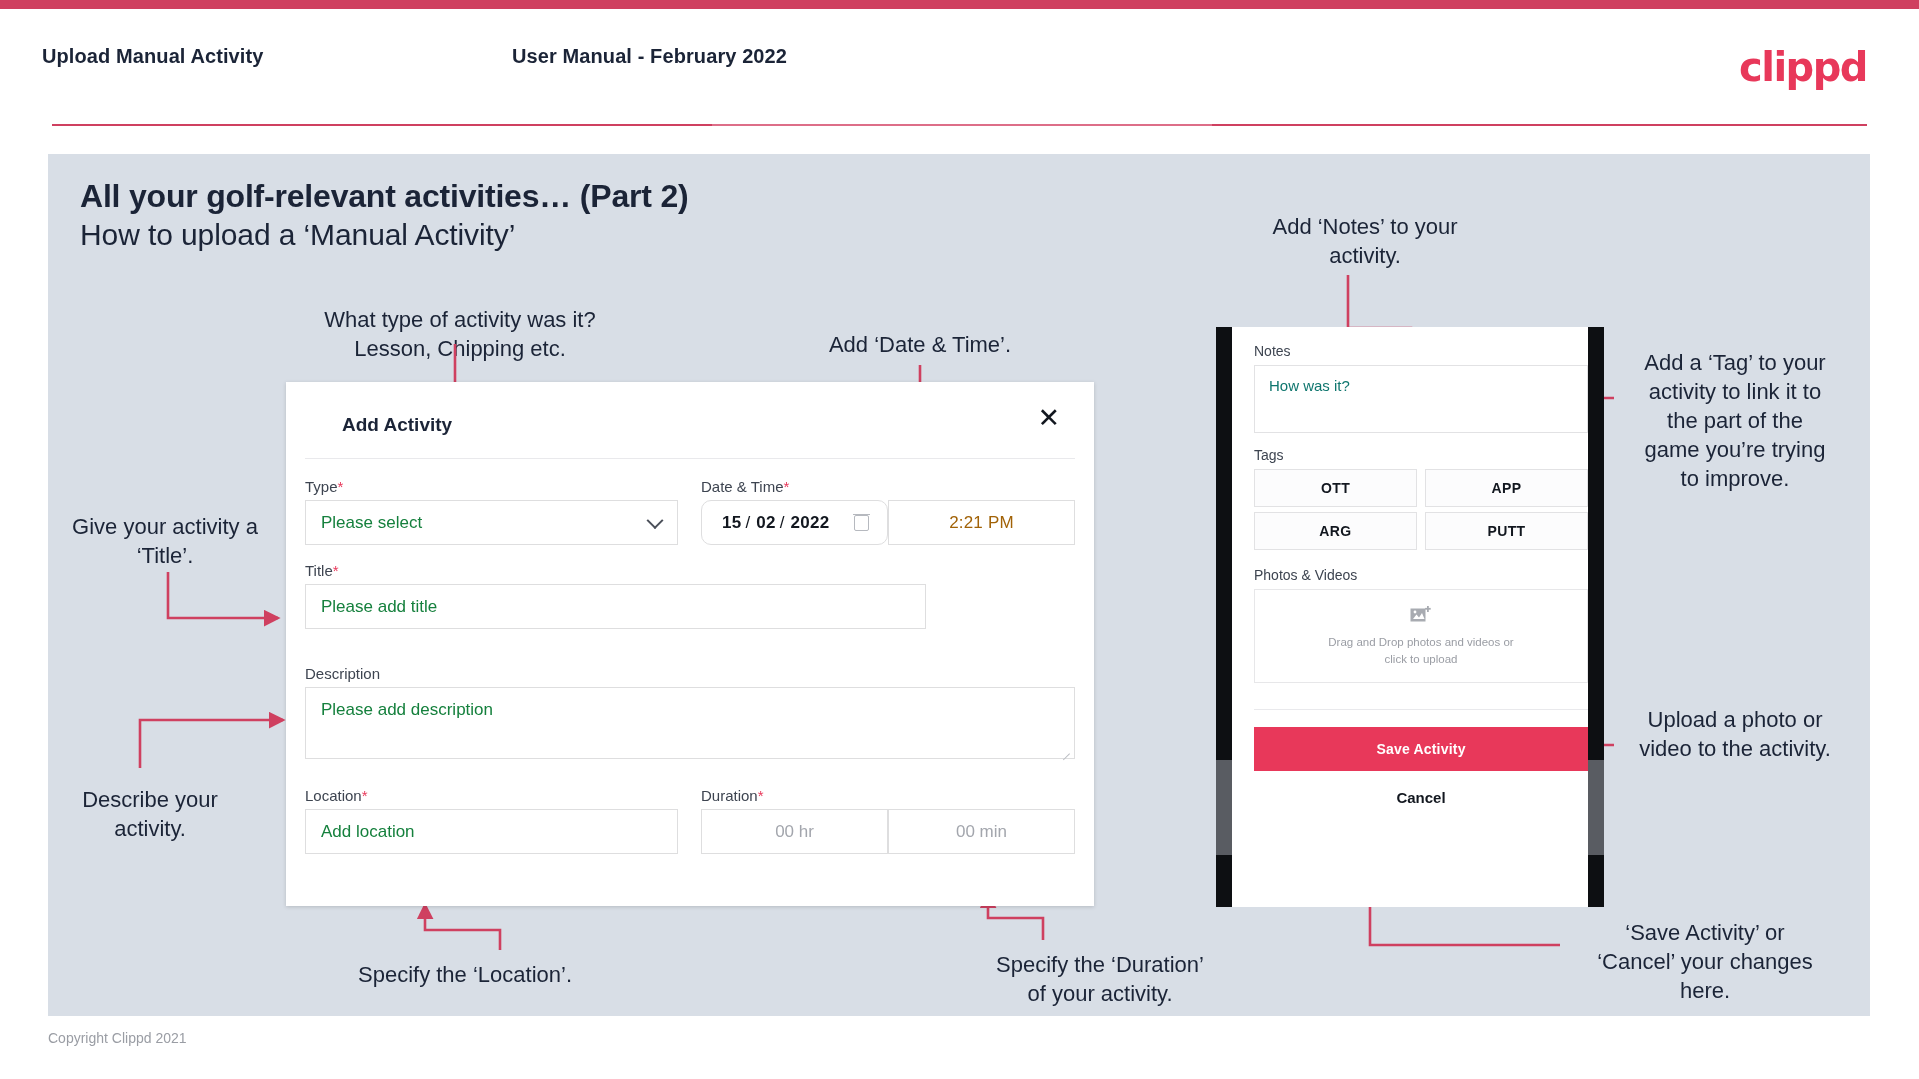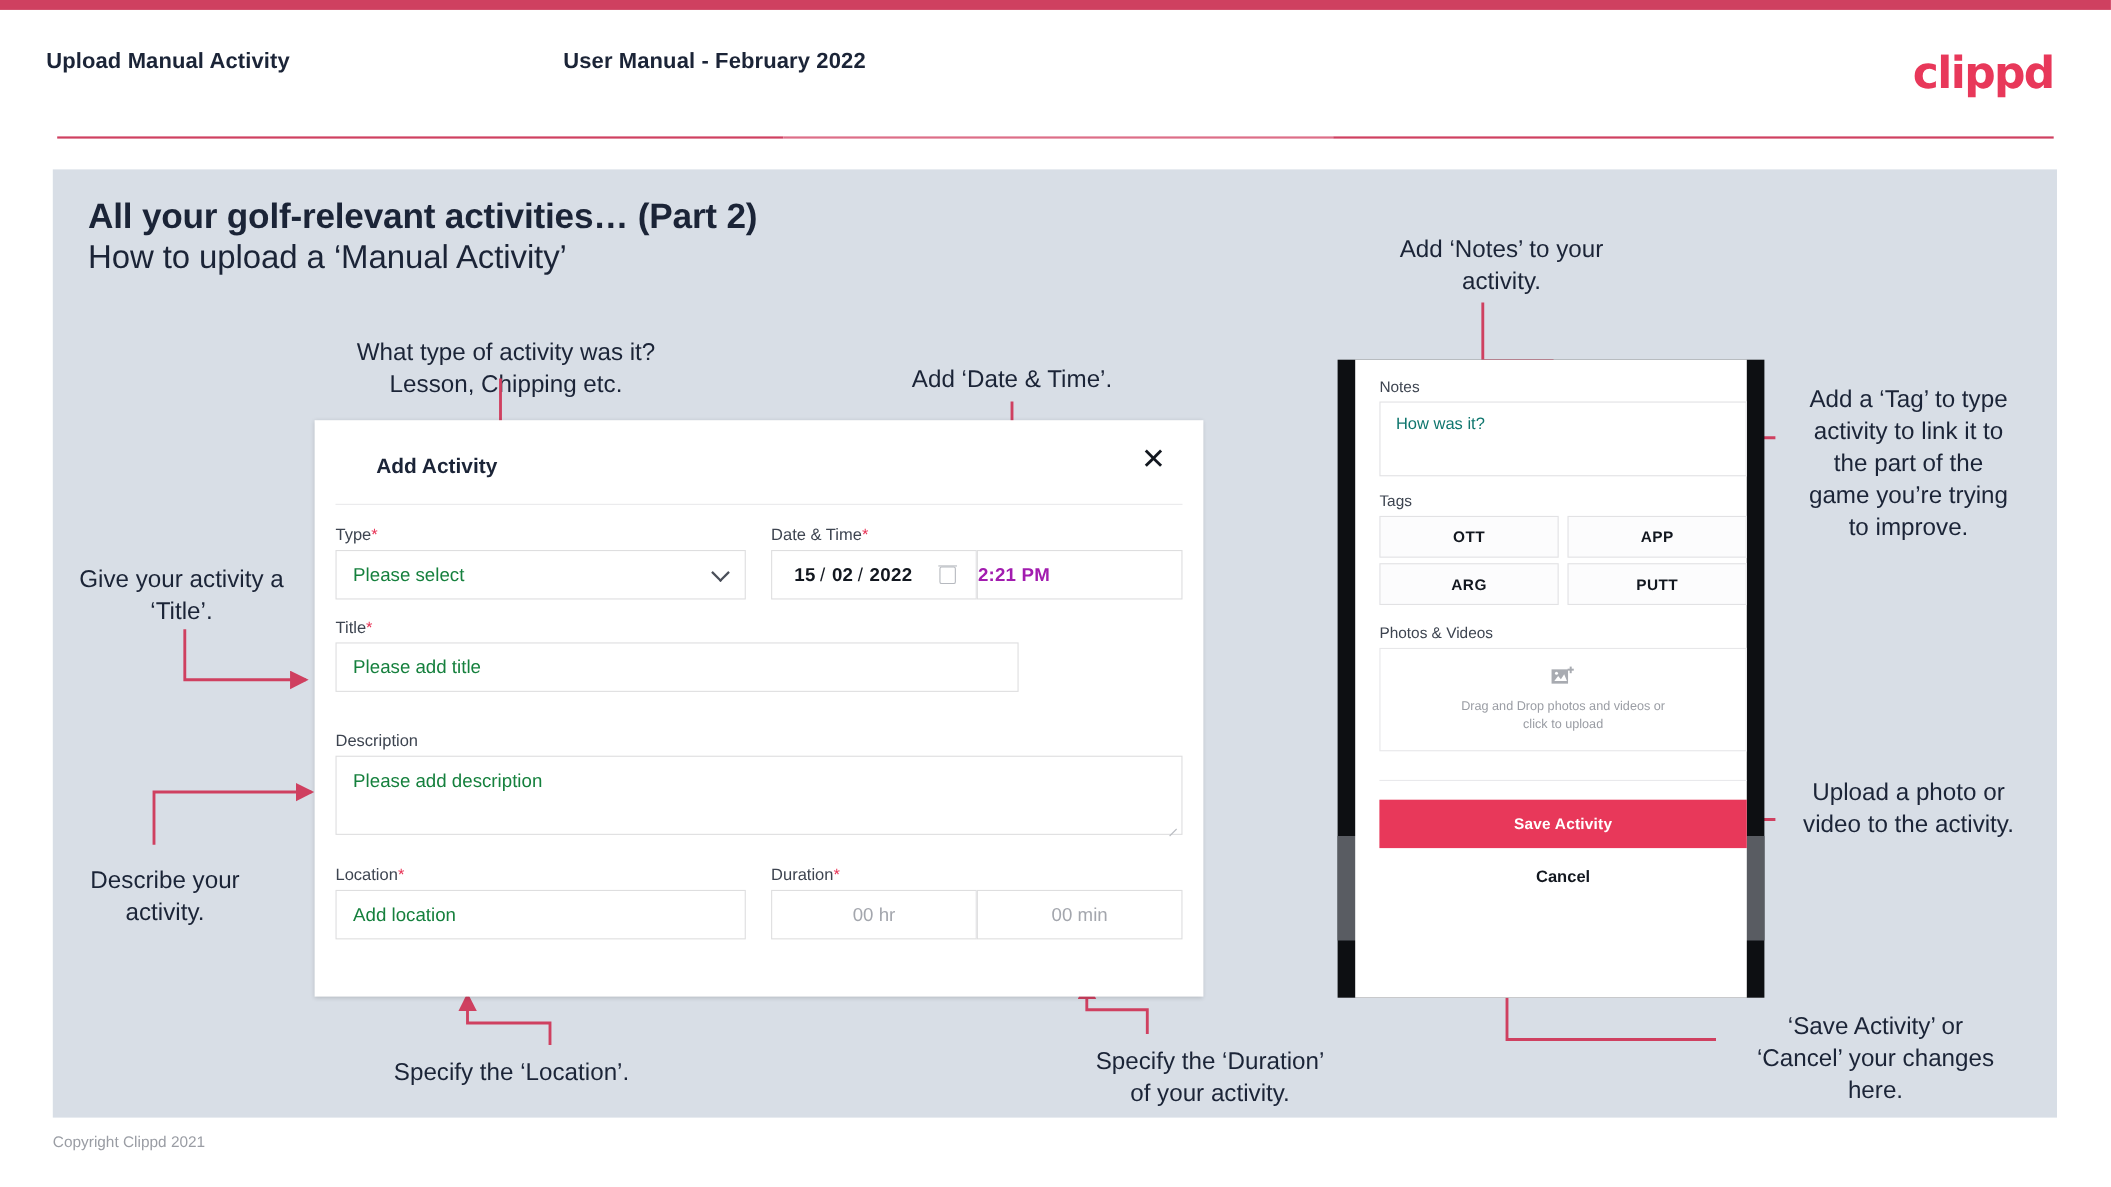--- a/index.html
+++ b/index.html
@@ -99,22 +99,22 @@
   .date-sep { font-size: 17px; color: #12171f; font-weight: 400; padding: 0 4px; }
   .cal-ico {
     position: absolute; right: 18px; top: 50%; transform: translateY(-50%);
     width: 15px; height: 16px; border: 1.6px solid #b6b9bf; border-radius: 2px;
   }
   .cal-ico::before {
     content: ""; position: absolute; left: -1.6px; top: -1.6px; right: -1.6px;
     height: 4px; border-top: 1.6px solid #b6b9bf;
   }
   .time-val {
-    font-size: 17px; color: #a21caf; font-weight: 700;
-    width: 100%; letter-spacing: .2px;
+    font-size: 17px; color: #a16207; font-weight: 400;
+    width: 100%; text-align: center; letter-spacing: .2px;
   }
   .dur-val {
     font-size: 17px; color: #a3a6ad; width: 100%; text-align: center;
   }
   .resize-grip {
     position: absolute; right: 3px; bottom: 3px; width: 10px; height: 10px;
   }
   .resize-grip::after {
     content: ""; position: absolute; right: 1px; bottom: 1px;
     width: 9px; height: 1px; background: #b9bcc2;
@@ -201,21 +201,21 @@
   <div class="anno" style="left:700px;top:330px;width:440px;">Add ‘Date &amp; Time’.</div>
   <div class="anno" style="left:20px;top:512px;width:290px;">Give your activity a
 ‘Title’.</div>
   <div class="anno" style="left:20px;top:785px;width:260px;">Describe your
 activity.</div>
   <div class="anno" style="left:300px;top:960px;width:330px;">Specify the ‘Location’.</div>
   <div class="anno" style="left:940px;top:950px;width:320px;">Specify the ‘Duration’
 of your activity.</div>
   <div class="anno" style="left:1230px;top:212px;width:270px;">Add ‘Notes’ to your
 activity.</div>
-  <div class="anno" style="left:1620px;top:348px;width:230px;">Add a ‘Tag’ to type
+  <div class="anno" style="left:1620px;top:348px;width:230px;">Add a ‘Tag’ to your
 activity to link it to
 the part of the
 game you’re trying
 to improve.</div>
   <div class="anno" style="left:1570px;top:918px;width:270px;">‘Save Activity’ or
 ‘Cancel’ your changes
 here.</div>
   <div class="anno" style="left:1620px;top:705px;width:230px;">Upload a photo or
 video to the activity.</div>
 
@@ -258,21 +258,21 @@
       <span>Type</span><span class="req">*</span>
     </div>
     <div class="fld-box" style="left:19px;top:118px;width:373px;height:45px;">
       <span class="fld-ph">Please select</span>
       <span class="chev"></span>
     </div>
 
     <div class="fld-label" style="left:415px;top:96px;">
       <span>Date &amp; Time</span><span class="req">*</span>
     </div>
-    <div class="fld-box" style="left:415px;top:118px;width:187px;height:45px;">
+    <div class="fld-box" style="left:415px;top:118px;width:187px;height:45px;border-radius:10px;">
       <span class="date-val">15</span>
       <span class="date-sep">/</span>
       <span class="date-val" style="padding-left:2px;">02</span>
       <span class="date-sep">/</span>
       <span class="date-val" style="padding-left:2px;">2022</span>
       <span class="cal-ico"></span>
     </div>
     <div class="fld-box" style="left:602px;top:118px;width:187px;height:45px;justify-content:center;">
       <span class="time-val">2:21 PM</span>
     </div>

